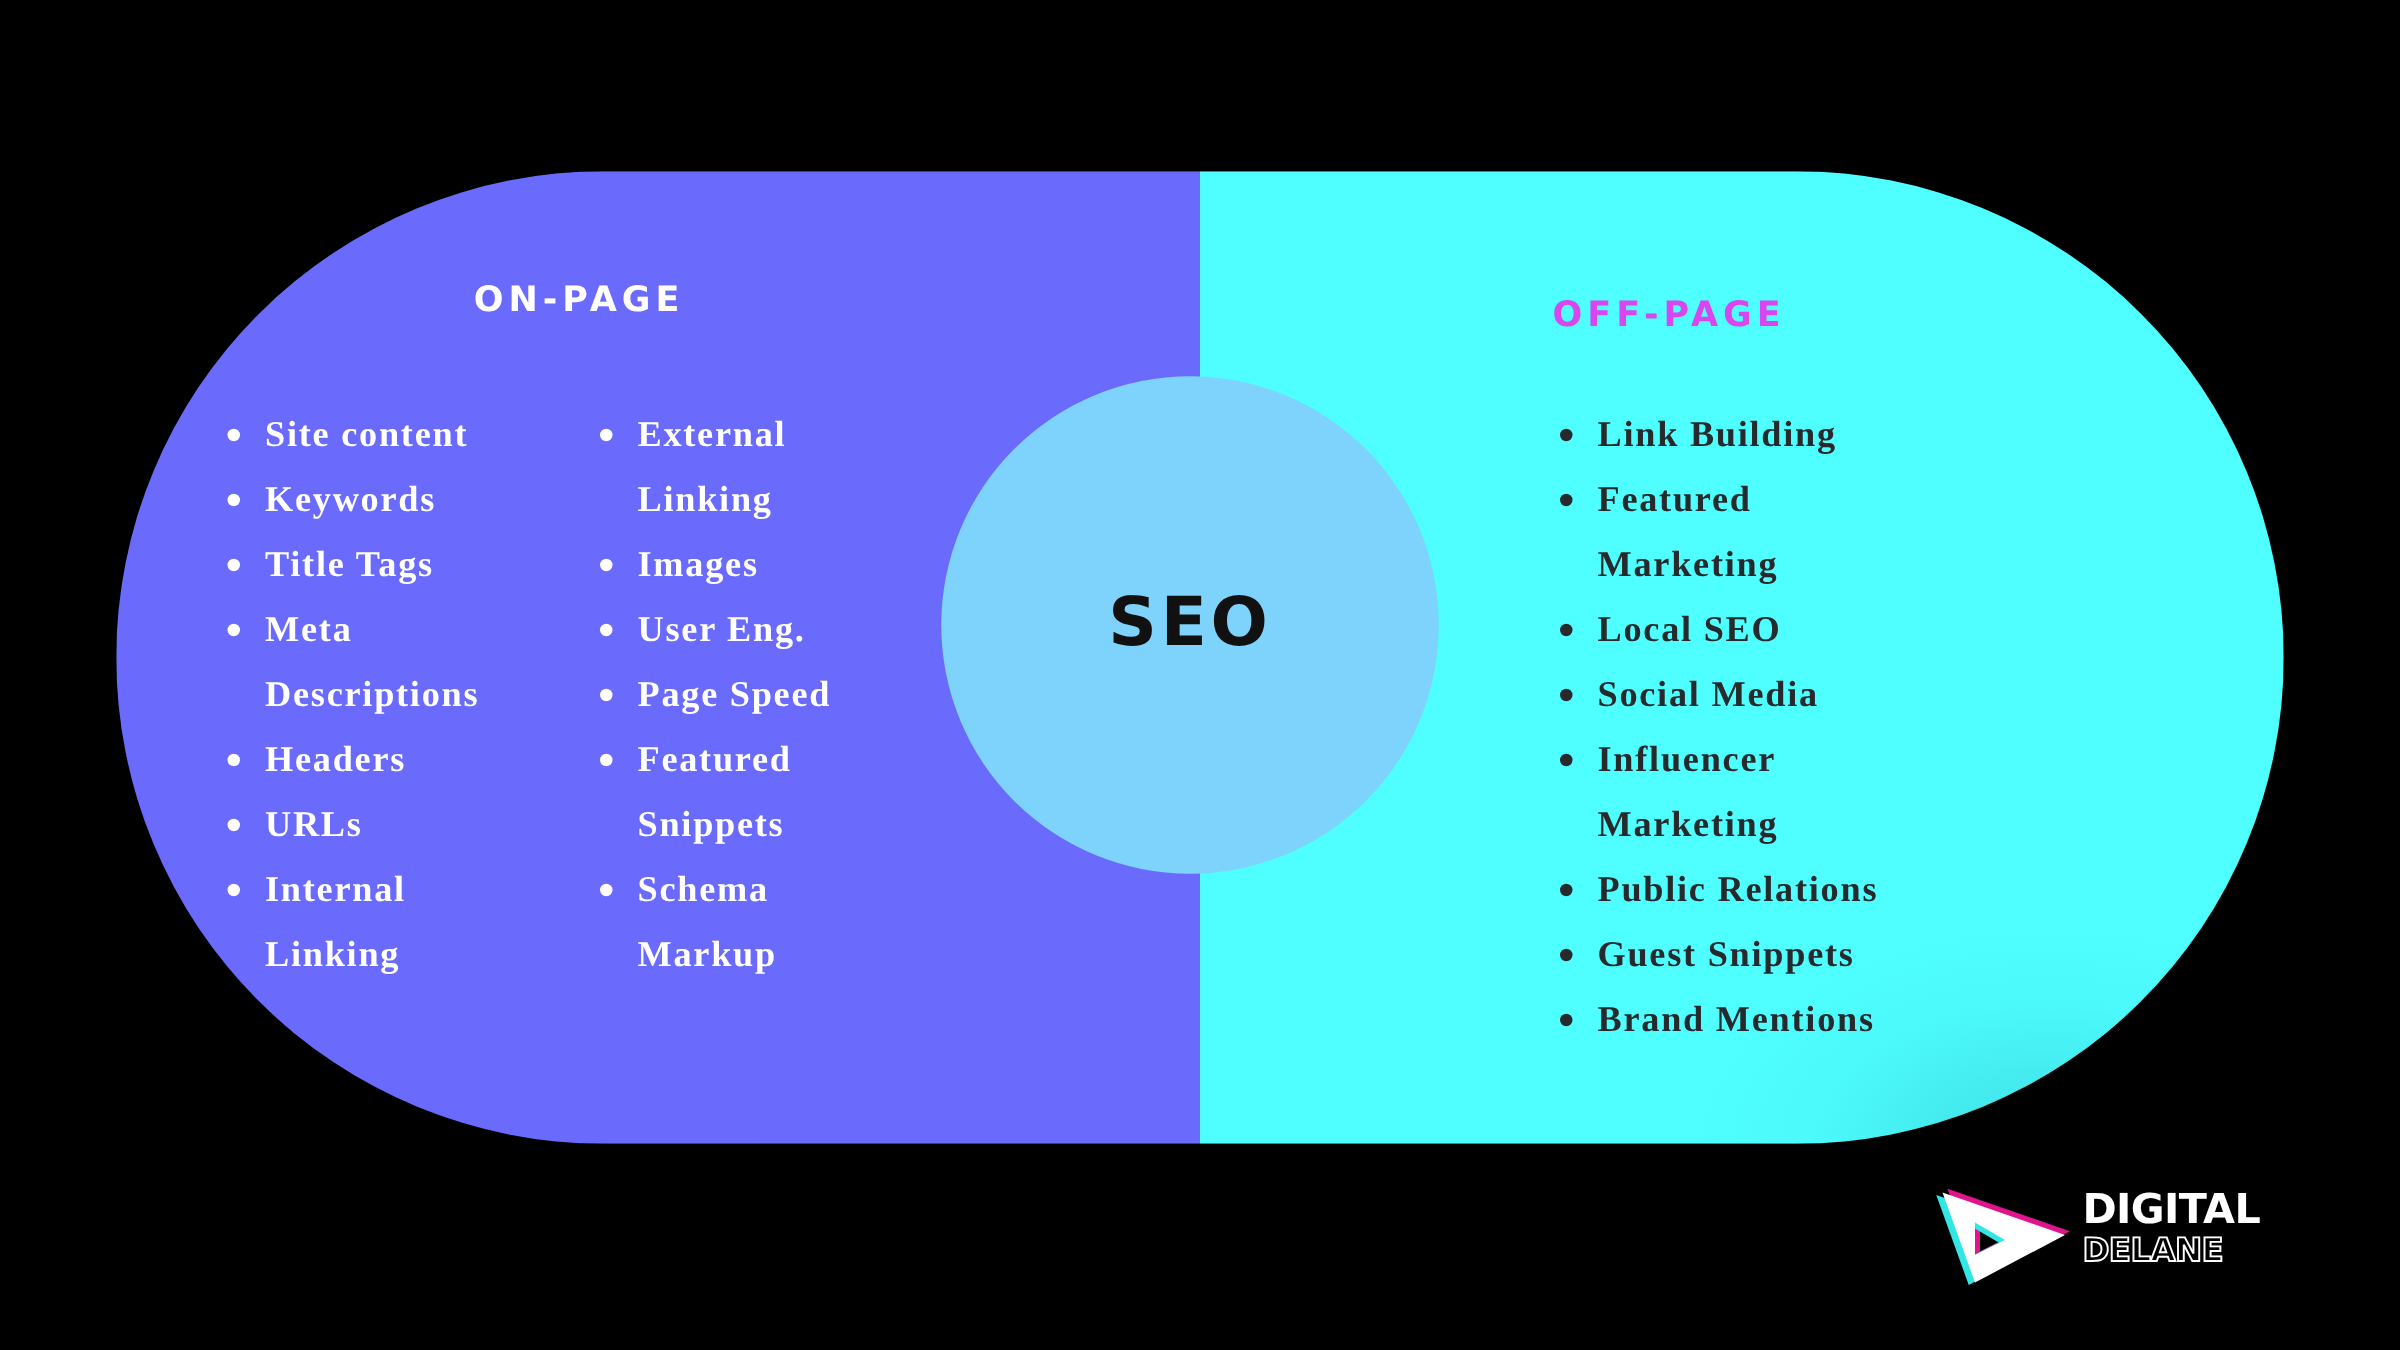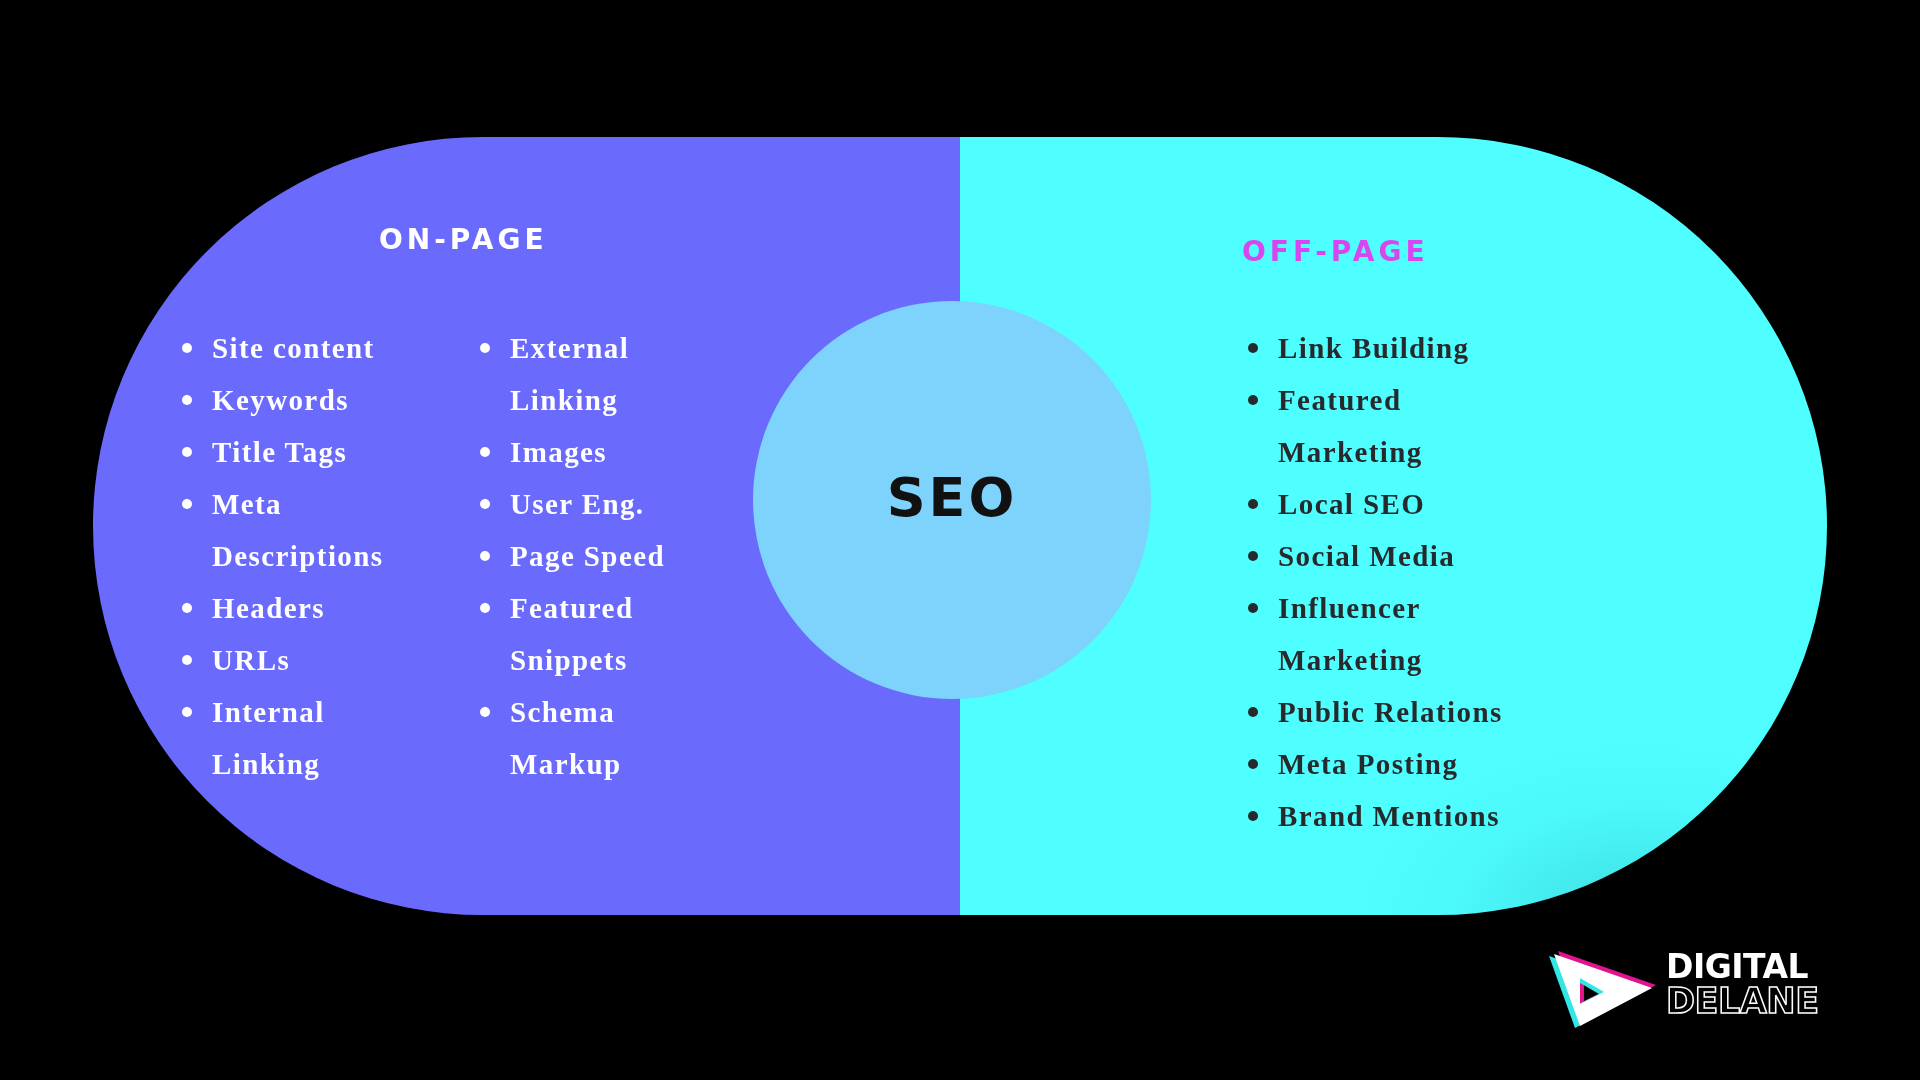--- a/index.html
+++ b/index.html
@@ -144,21 +144,21 @@
       line-height: 34px;
       color: #FFFFFF;
       white-space: nowrap;
     }
     .logo-text-bottom {
       position: absolute;
       left: 126px;
       top: 36px;
       font-family: "DejaVu Sans", sans-serif;
       font-weight: bold;
-      font-size: 35px;
+      font-size: 26px;
       letter-spacing: -0.5px;
       line-height: 34px;
       color: transparent;
       -webkit-text-stroke: 1.5px #FFFFFF;
       white-space: nowrap;
     }
   </style>
 </head>
 <body>
 
@@ -196,21 +196,21 @@
   </ul>
 <ul class="list offpage col3">
     <li><span class="bullet"></span><span>Link Building</span></li>
     <li><span class="bullet"></span><span>Featured</span></li>
     <li><span>Marketing</span></li>
     <li><span class="bullet"></span><span>Local SEO</span></li>
     <li><span class="bullet"></span><span>Social Media</span></li>
     <li><span class="bullet"></span><span>Influencer</span></li>
     <li><span>Marketing</span></li>
     <li><span class="bullet"></span><span>Public Relations</span></li>
-    <li><span class="bullet"></span><span>Meta Posting</span></li>
+    <li><span class="bullet"></span><span>Guest Snippets</span></li>
     <li><span class="bullet"></span><span>Brand Mentions</span></li>
   </ul>
 
 <div class="seo-circle">
   <div class="seo-label">SEO</div>
 </div>
 
 <div class="logo">
   <svg class="logo-icon" viewBox="0 0 116 80" xmlns="http://www.w3.org/2000/svg">
 

